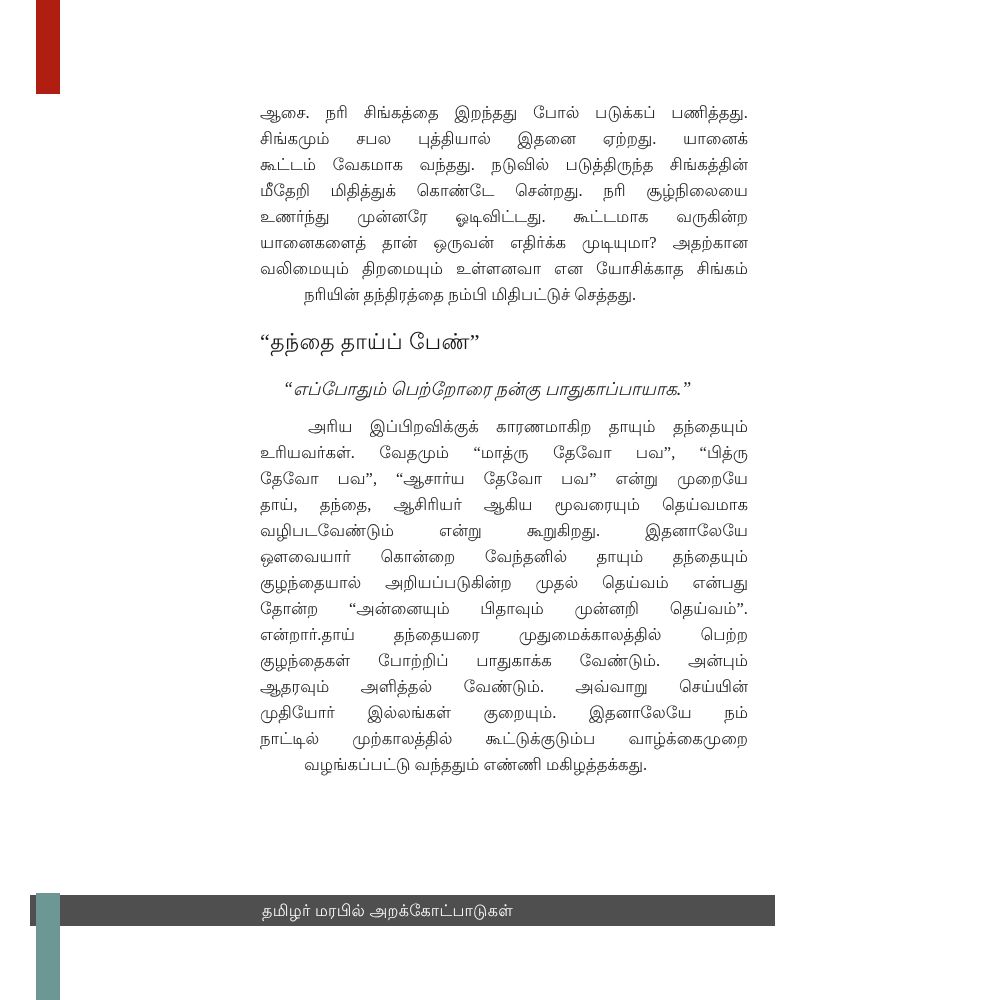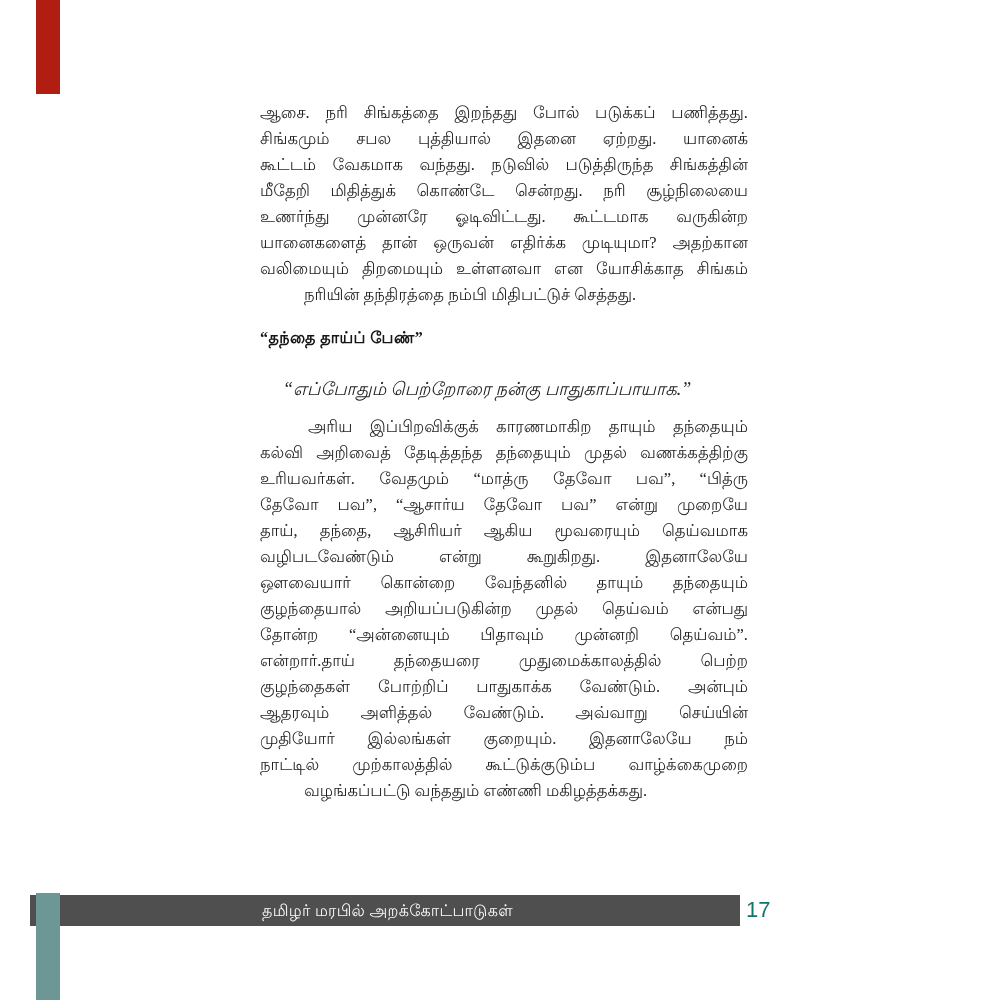--- a/index.html
+++ b/index.html
@@ -32,22 +32,22 @@
     white-space: nowrap;
   }
   .para .tline:last-child { text-align-last: left; margin-left: 44px; }
   .para2 .tline:first-child { text-indent: 48px; }
 
   .heading {
     position: absolute;
     left: 260px;
     top: 329px;
     width: 488px;
-    font-size: 16px;
-    font-weight: bold;
+    font-size: 22px;
+    font-weight: normal;
     letter-spacing: 0.4px;
     color: #161616;
   }
   .quote {
     position: absolute;
     left: 283px;
     top: 379px;
     width: 465px;
     font-size: 18px;
     font-style: italic;
@@ -55,20 +55,21 @@
   }
 
   
   .footer-band {
     position: absolute;
     left: 30px;
     top: 895px;
     width: 710px;
     height: 31px;
     z-index: 2;
+    padding-left: 35px;
   }
   .footer-title {
     position: absolute;
     left: 232px;
     top: 0;
     height: 31px;
     line-height: 31px;
     color: #fbfbfb;
     font-size: 16px;
     letter-spacing: 0.3px;
@@ -100,21 +101,20 @@
       <div class="tline">வலிமையும் திறமையும் உள்ளனவா என யோசிக்காத சிங்கம்</div>
       <div class="tline">நரியின் தந்திரத்தை நம்பி மிதிபட்டுச் செத்தது.</div>
     </div>
 
   <div class="heading">“தந்தை தாய்ப் பேண்”</div>
 
   <div class="quote">“எப்போதும் பெற்றோரை நன்கு பாதுகாப்பாயாக.”</div>
 
   <div class="col para para2" style="top:414px;">
       <div class="tline">அரிய இப்பிறவிக்குக் காரணமாகிற தாயும் தந்தையும்</div>
-      <div class="tline">கல்வி அறிவைத் தேடித்தந்த தந்தையும் முதல் வணக்கத்திற்கு</div>
       <div class="tline">உரியவர்கள். வேதமும் “மாத்ரு தேவோ பவ”, “பித்ரு</div>
       <div class="tline">தேவோ பவ”, “ஆசார்ய தேவோ பவ” என்று முறையே</div>
       <div class="tline">தாய், தந்தை, ஆசிரியர் ஆகிய மூவரையும் தெய்வமாக</div>
       <div class="tline">வழிபடவேண்டும் என்று கூறுகிறது. இதனாலேயே</div>
       <div class="tline">ஔவையார் கொன்றை வேந்தனில் தாயும் தந்தையும்</div>
       <div class="tline">குழந்தையால் அறியப்படுகின்ற முதல் தெய்வம் என்பது</div>
       <div class="tline">தோன்ற “அன்னையும் பிதாவும் முன்னறி தெய்வம்”.</div>
       <div class="tline">என்றார்.தாய் தந்தையரை முதுமைக்காலத்தில் பெற்ற</div>
       <div class="tline">குழந்தைகள் போற்றிப் பாதுகாக்க வேண்டும். அன்பும்</div>
       <div class="tline">ஆதரவும் அளித்தல் வேண்டும். அவ்வாறு செய்யின்</div>

